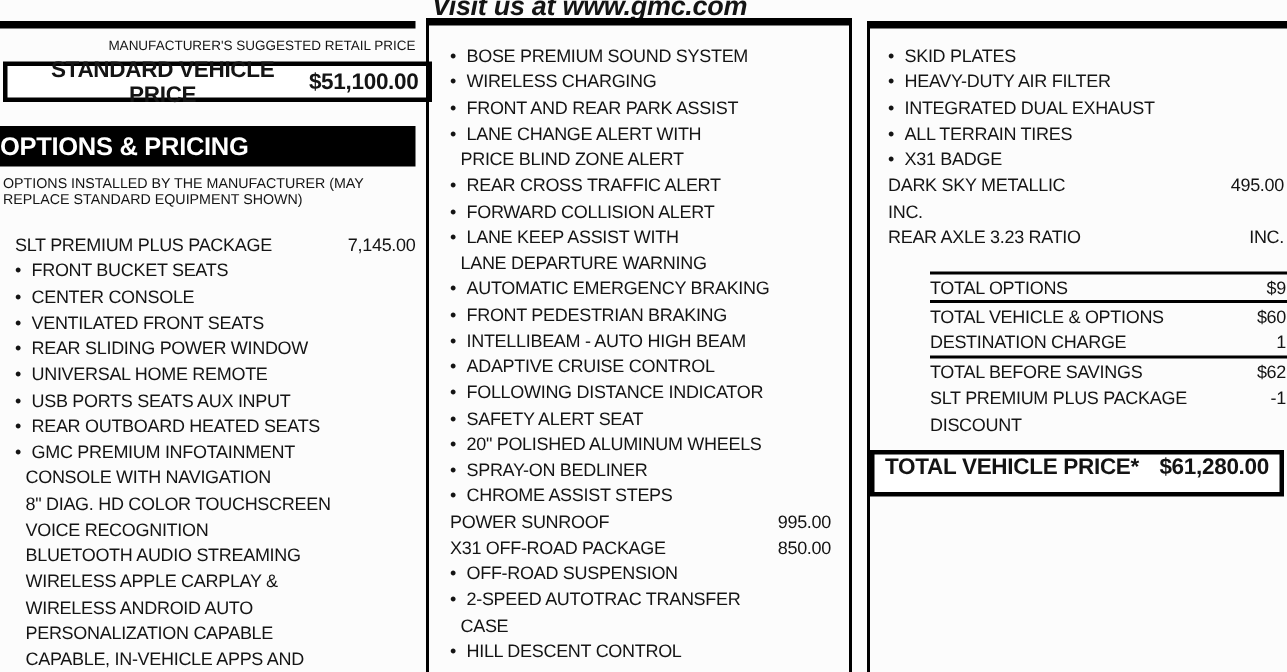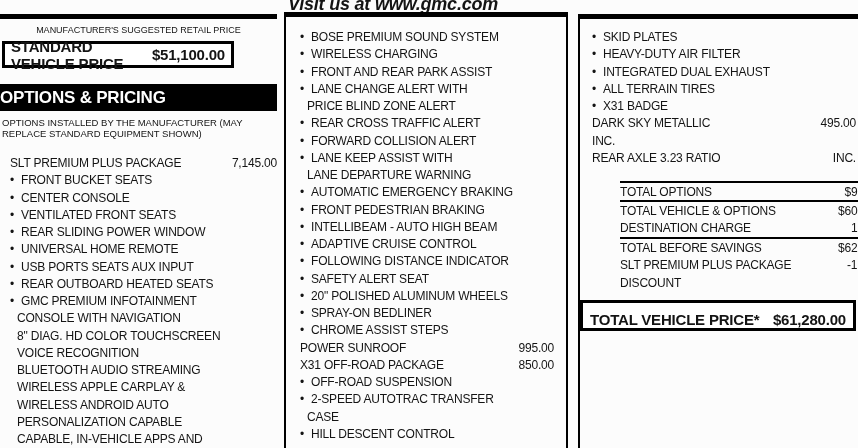--- a/index.html
+++ b/index.html
@@ -5,40 +5,40 @@
   html,body{margin:0;padding:0;}
   body{
     width:858px;height:448px;position:relative;overflow:hidden;
     background:#fcfcfc;color:#141414;
     font-family:"Liberation Sans","DejaVu Sans",sans-serif;
     letter-spacing:-0.2px;
   }
   .abs{position:absolute;}
   
   .left-topbar{left:0;top:14px;width:277px;height:5px;background:#000;}
-  .msrp-caption{left:0;top:25px;width:277px;text-align:center;font-size:9px;letter-spacing:0;}
-  .svp-box{left:2px;top:41px;width:232px;height:27px;border:3px solid #000;background:#fff;
+  .msrp-caption{left:0;top:25px;width:277px;text-align:right;font-size:9px;letter-spacing:0;}
+  .svp-box{left:2px;top:41px;width:286px;height:27px;border:3px solid #000;background:#fff;
     box-sizing:border-box;display:flex;justify-content:space-between;align-items:center;
-    padding:3px 6px;font-weight:bold;font-size:15px;}
+    padding:3px 6px;font-weight:bold;font-size:15px;text-align:center;}
   .section-bar{left:0;top:84px;width:277px;height:27px;background:#000;color:#fff;
     font-weight:bold;font-size:17px;line-height:27px;padding-left:0;box-sizing:border-box;}
   .disclaimer{left:2px;top:118px;width:272px;font-size:9.5px;line-height:10.5px;letter-spacing:0;}
   .left-list{left:10px;top:156px;width:267px;}
   
   .visit-heading{left:288px;top:-6px;font-size:18px;font-weight:bold;font-style:italic;white-space:nowrap;}
   .mid-box{left:284px;top:12px;width:284px;height:436px;box-sizing:border-box;
     border-left:2px solid #000;border-right:2px solid #000;border-top:5px solid #000;}
   .mid-list{left:300px;top:30px;width:254px;}
   
   .right-box{left:578px;top:14px;width:280px;height:434px;box-sizing:border-box;
     border-left:2px solid #000;border-top:5px solid #000;}
   .right-list{left:592px;top:30px;width:264px;}
   .totals-list{left:580px;top:181px;width:276px;padding-left:40px;}
   .tvp-box{left:580px;top:300px;width:276px;height:31px;border:3px solid #000;background:#fff;
-    box-sizing:border-box;display:flex;justify-content:space-between;align-items:flex-end;
+    box-sizing:border-box;display:flex;justify-content:space-between;align-items:flex-start;
     padding:0 7px;font-weight:bold;font-size:15px;gap:12px;}
   
   .row{display:flex;align-items:baseline;height:17.25px;font-size:12px;white-space:nowrap;}
   .row .b{flex:none;width:11px;}
   .row .b:empty{display:none;}
   .row .t{flex:1 1 auto;overflow:hidden;}
   .row .p{flex:none;text-align:right;}
   .row.cont{padding-left:7px;}
   .trow{display:flex;justify-content:space-between;align-items:center;height:17.4px;
     font-size:12px;white-space:nowrap;}

